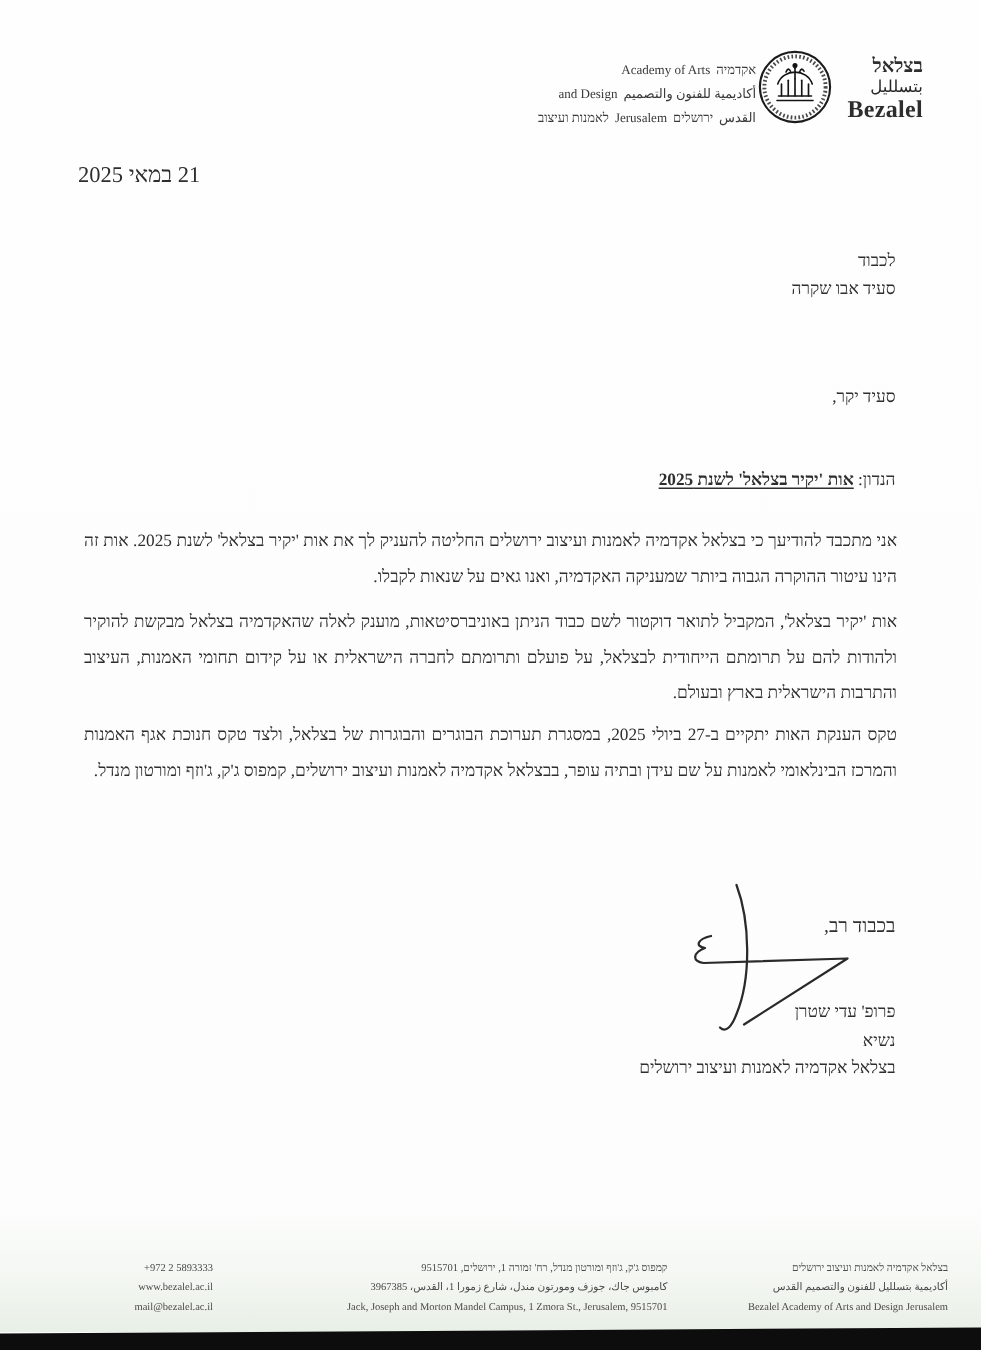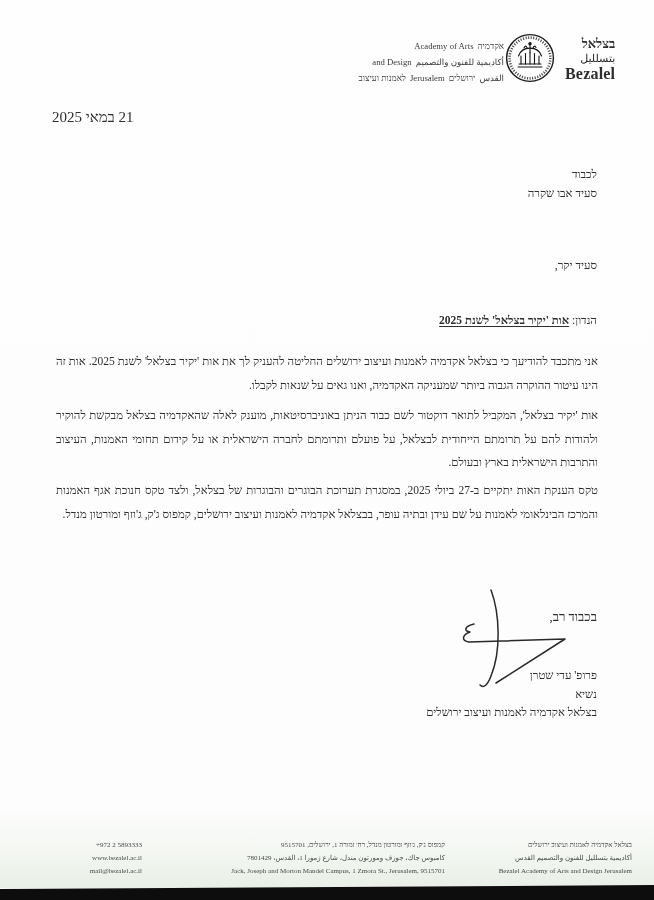--- a/index.html
+++ b/index.html
@@ -124,21 +124,21 @@
   <div class="abs footer-tint"></div>
 
   <div class="abs fcol fcol-org">
     <div dir="rtl">בצלאל אקדמיה לאמנות ועיצוב ירושלים</div>
     <div dir="rtl">أكاديمية بتسلليل للفنون والتصميم القدس</div>
     <div>Bezalel Academy of Arts and Design Jerusalem</div>
   </div>
 
   <div class="abs fcol fcol-addr">
     <div dir="rtl">קמפוס ג'ק, ג'וזף ומורטון מנדל, רח' זמורה 1, ירושלים, 9515701</div>
-    <div dir="rtl">كامبوس جاك، جوزف ومورتون مندل، شارع زمورا 1، القدس، 7801429</div>
+    <div dir="rtl">كامبوس جاك، جوزف ومورتون مندل، شارع زمورا 1، القدس، 3967385</div>
     <div>Jack, Joseph and Morton Mandel Campus, 1 Zmora St., Jerusalem, 9515701</div>
   </div>
 
   <div class="abs fcol fcol-contact">
     <div>+972 2 5893333</div>
     <div>www.bezalel.ac.il</div>
     <div>mail@bezalel.ac.il</div>
   </div>
 
   <div class="abs bottom-bar"></div>

